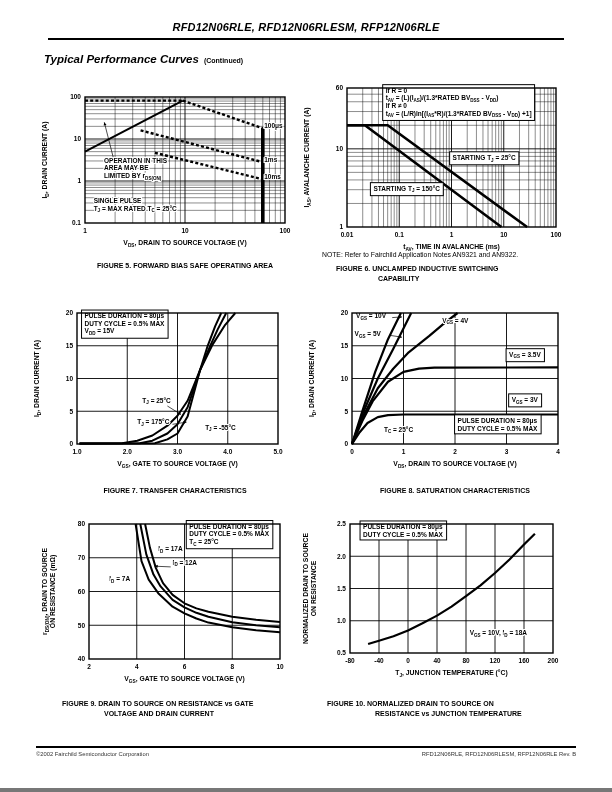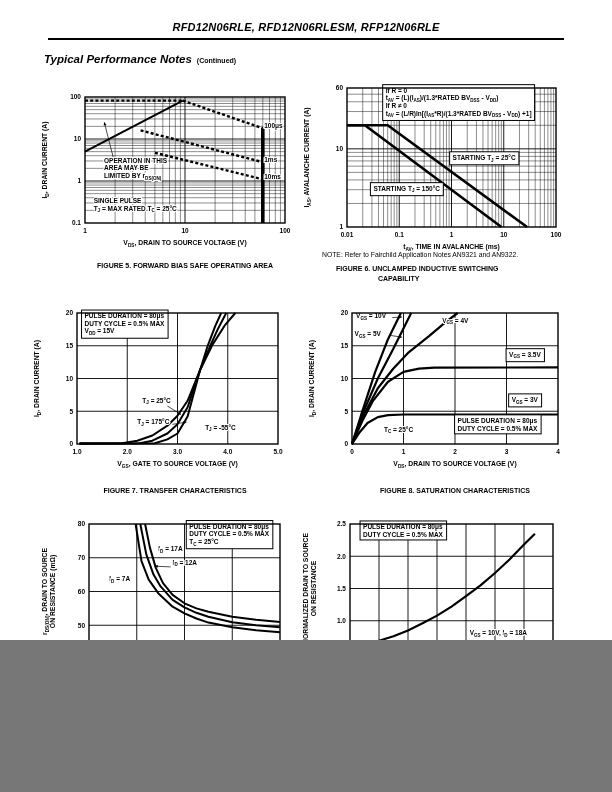--- a/index.html
+++ b/index.html
@@ -1,16 +1,16 @@
 <!DOCTYPE html>
 <html><head>
 <meta charset="utf-8">
 <style>
   html,body{margin:0;padding:0;background:#777;}
-  #page{position:relative;width:612px;height:640px;background:#ffffff;overflow:hidden;
+  #page{position:relative;width:612px;height:788px;background:#ffffff;overflow:hidden;
         font-family:"Liberation Sans",sans-serif;color:#000;}
   .hdr-title{position:absolute;top:21px;left:0;width:612px;text-align:center;
              font-size:11px;font-weight:bold;font-style:italic;letter-spacing:.2px;}
   .hdr-rule{position:absolute;top:38px;left:48px;right:48px;height:2px;background:#000;}
   .section{position:absolute;top:53px;left:44px;font-size:11.5px;font-weight:bold;font-style:italic;}
   .section .cont{font-size:7px;font-style:normal;margin-left:5px;font-weight:bold;}
   .wm{position:absolute;top:357px;left:166px;font-size:42px;letter-spacing:2px;
       color:#c9c9c9;opacity:.6;font-family:"DejaVu Serif",serif;pointer-events:none;z-index:0;}
   svg.chart{position:absolute;z-index:1;overflow:visible;}
   svg text{font-family:"Liberation Sans",sans-serif;font-weight:bold;fill:#000;}
@@ -24,21 +24,21 @@
 </style>
 </head>
 <body>
 
 <div id="page">
 
   <div class="hdr-title">RFD12N06RLE, RFD12N06RLESM, RFP12N06RLE</div>
   <div class="hdr-rule"></div>
 
   <div class="section">
-    <span>Typical Performance Notes</span><span class="cont">(Continued)</span>
+    <span>Typical Performance Curves</span><span class="cont">(Continued)</span>
   </div>
 
 
   <svg class="chart" width="284" height="186" style="left: 35px; top: 83px;">
       <line x1="80.10299956639813" y1="14" x2="80.10299956639813" y2="140" stroke="#000" stroke-width="0.45"></line>
       <line x1="97.71212547196625" y1="14" x2="97.71212547196625" y2="140" stroke="#000" stroke-width="0.45"></line>
       <line x1="110.20599913279624" y1="14" x2="110.20599913279624" y2="140" stroke="#000" stroke-width="0.45"></line>
       <line x1="119.89700043360189" y1="14" x2="119.89700043360189" y2="140" stroke="#000" stroke-width="0.45"></line>
       <line x1="127.81512503836436" y1="14" x2="127.81512503836436" y2="140" stroke="#000" stroke-width="0.45"></line>
       <line x1="134.50980400142566" y1="14" x2="134.50980400142566" y2="140" stroke="#000" stroke-width="0.45"></line>

